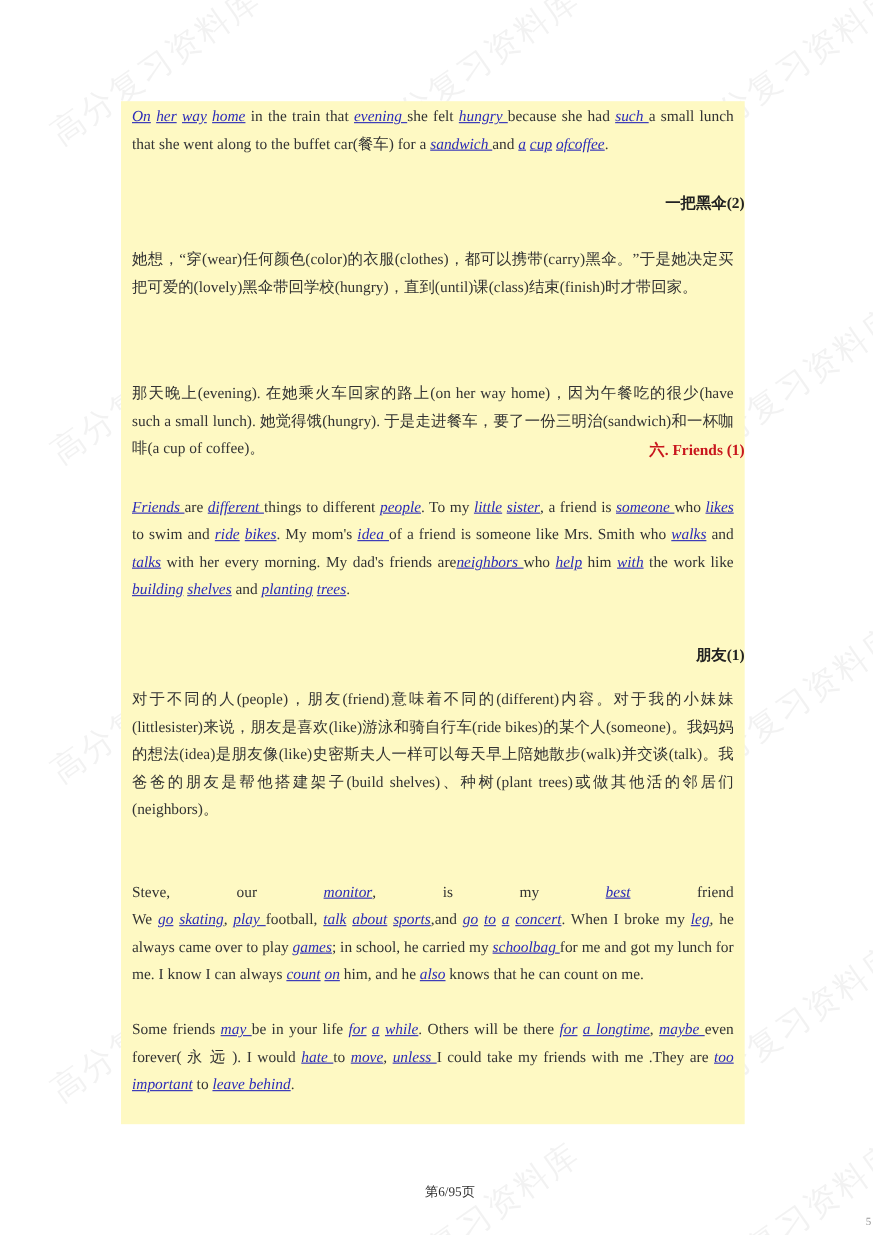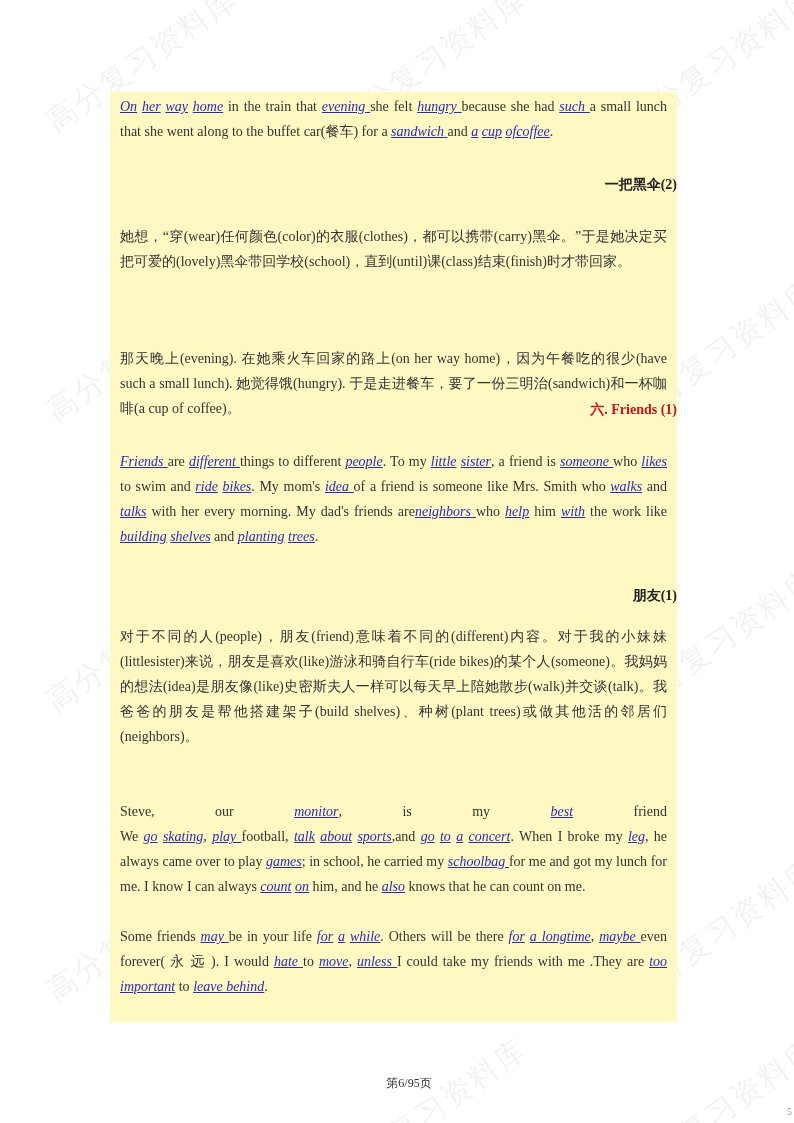--- a/index.html
+++ b/index.html
@@ -43,21 +43,21 @@
     <div class="wm" style="left: 320px; top: 1090px;">高分复习资料库</div>
     <div class="wm" style="left: 610px; top: 1090px;">高分复习资料库</div>
   </div>
 
 <div class="content">
 
   <p class="para" style="top:2px;"><span class="u">On</span><span> </span><span class="u">her</span><span> </span><span class="u">way</span><span> </span><span class="u">home</span><span> in the train that </span><span class="u">evening </span><span>she felt </span><span class="u">hungry </span><span>because she had </span><span class="u">such </span><span>a small lunch that she went along to the buffet car(餐车) for a </span><span class="u">sandwich </span><span>and </span><span class="u">a</span><span> </span><span class="u">cup</span><span> </span><span class="u">ofcoffee</span><span>.</span></p>
 
   <div class="heading" style="top:84px;">一把黑伞(2)</div>
 
-  <p class="para" style="top:132px;">她想，“穿(wear)任何颜色(color)的衣服(clothes)，都可以携带(carry)黑伞。”于是她决定买把可爱的(lovely)黑伞带回学校(school)，直到(until)课(class)结束(finish)时才带回家。</p>
+  <p class="para" style="top:132px;">她想，“穿(wear)任何颜色(color)的衣服(clothes)，都可以携带(carry)黑伞。”于是她决定买把可爱的(lovely)黑伞带回学校(hungry)，直到(until)课(class)结束(finish)时才带回家。</p>
 
   <p class="para" style="top:206px;margin-top:48px;">那天晚上(evening). 在她乘火车回家的路上(on her way home)，因为午餐吃的很少(have such a small lunch). 她觉得饿(hungry). 于是走进餐车，要了一份三明治(sandwich)和一杯咖啡(a cup of coffee)。</p>
 
   <div class="heading red" style="top:309px;">六. Friends (1)</div>
 
   <p class="para" style="top:357px;"><span class="u">Friends </span><span>are </span><span class="u">different </span><span>things to different </span><span class="u">people</span><span>. To my </span><span class="u">little</span><span> </span><span class="u">sister</span><span>, a friend is </span><span class="u">someone </span><span>who </span><span class="u">likes </span><span>to swim and </span><span class="u">ride</span><span> </span><span class="u">bikes</span><span>. My mom's </span><span class="u">idea  </span><span>of a friend is someone like Mrs. Smith who </span><span class="u">walks</span><span> and </span><span class="u">talks</span><span> with her every morning. My dad's friends are</span><span class="u">neighbors </span><span>who </span><span class="u">help</span><span> him </span><span class="u">with</span><span> the work like </span><span class="u">building</span><span> </span><span class="u">shelves</span><span> and </span><span class="u">planting</span><span> </span><span class="u">trees</span><span>.</span></p>
 
   <div class="heading" style="top:485px;margin-top:10px;">朋友(1)</div>
 
   <p class="para" style="top:532px;">对于不同的人(people)，朋友(friend)意味着不同的(different)内容。对于我的小妹妹(littlesister)来说，朋友是喜欢(like)游泳和骑自行车(ride bikes)的某个人(someone)。我妈妈的想法(idea)是朋友像(like)史密斯夫人一样可以每天早上陪她散步(walk)并交谈(talk)。我爸爸的朋友是帮他搭建架子(build shelves)、种树(plant trees)或做其他活的邻居们(neighbors)。</p>

